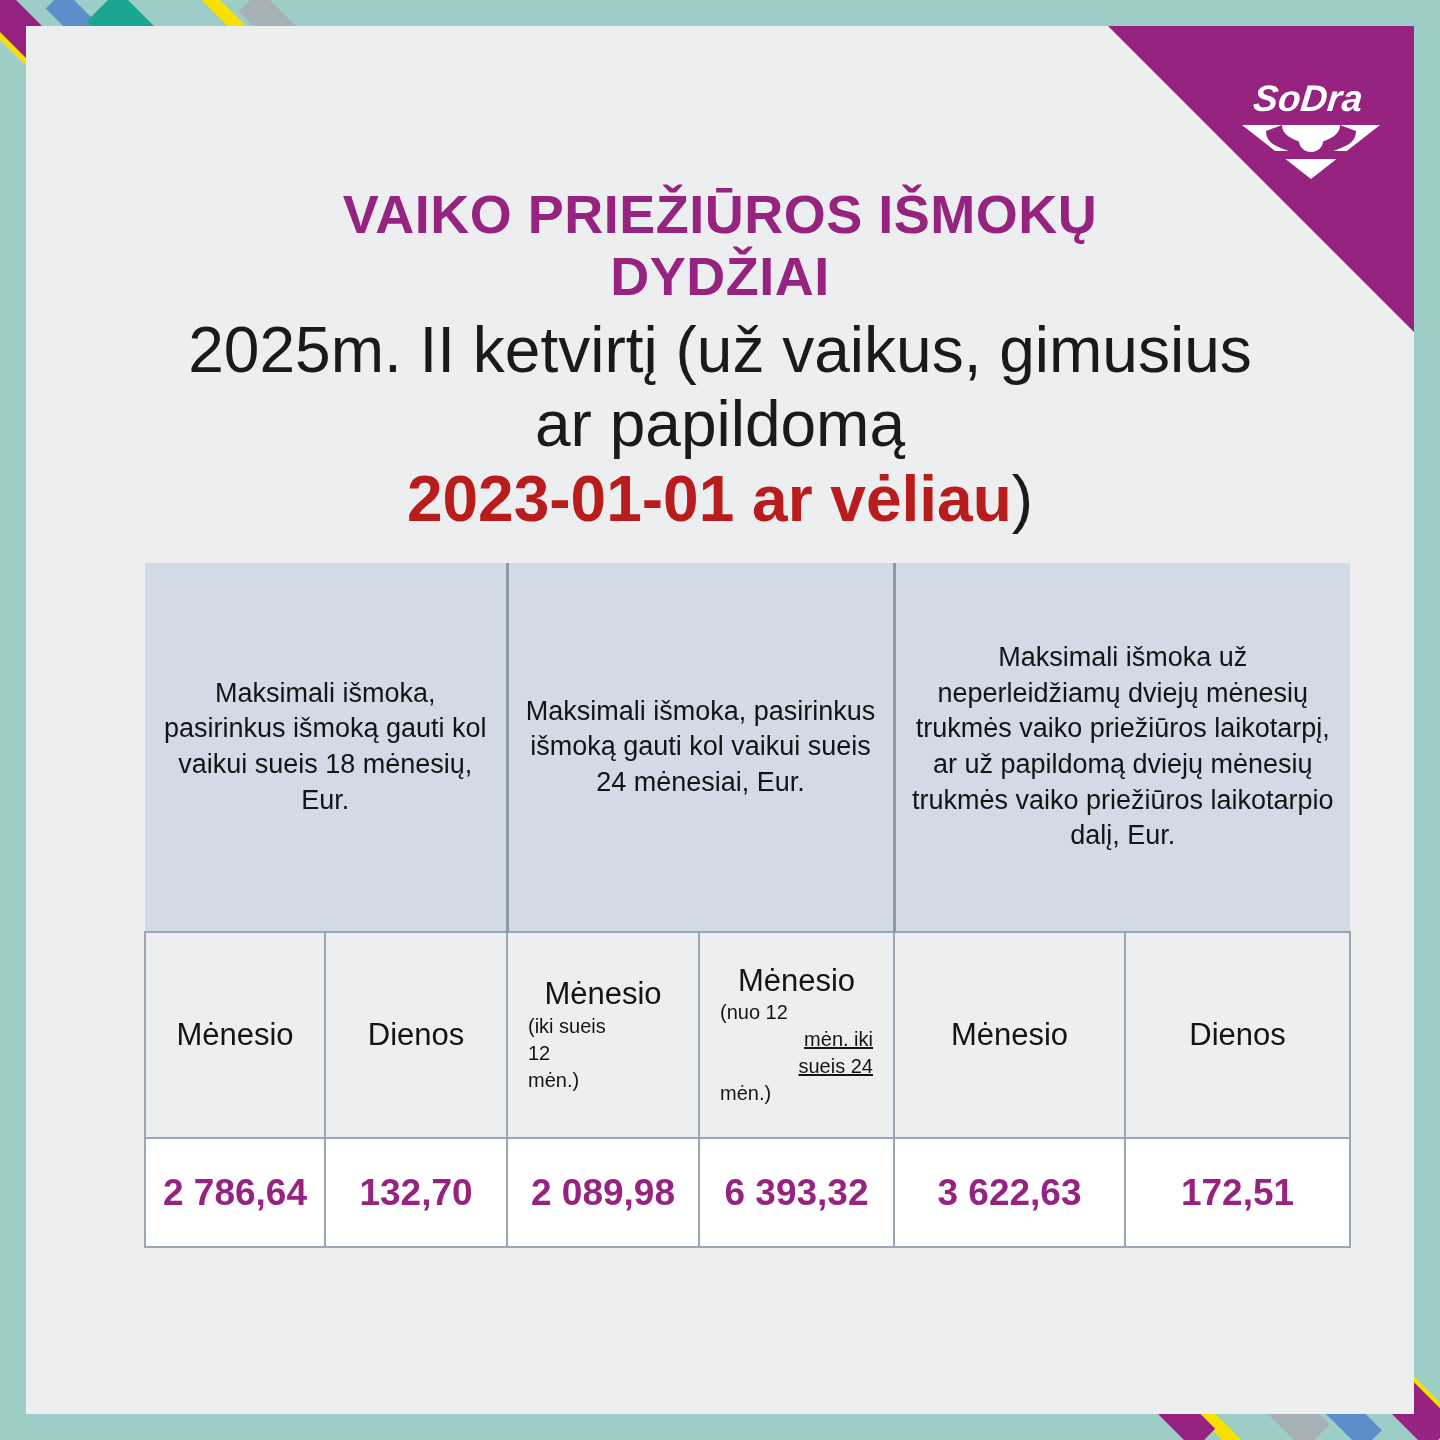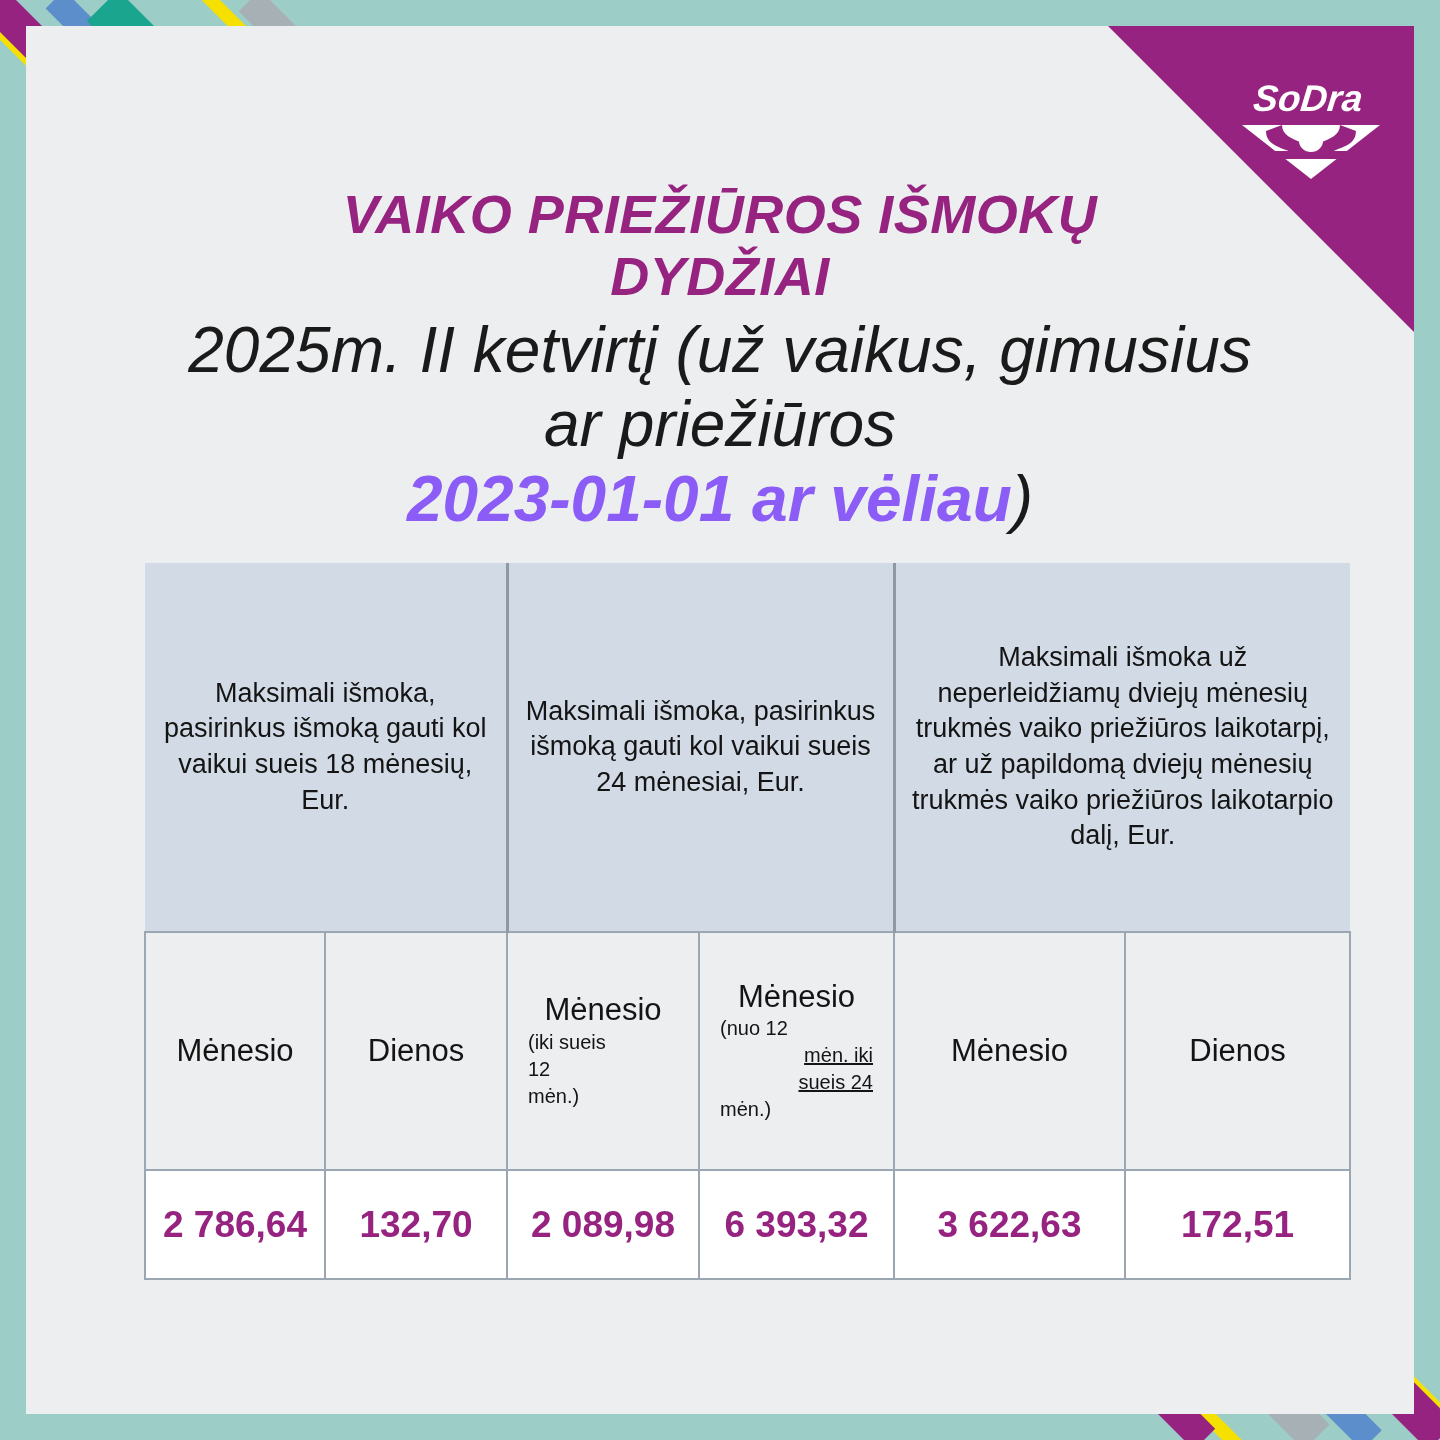--- a/index.html
+++ b/index.html
@@ -77,41 +77,40 @@
   }
 
   
   .titles {
     position: absolute;
     left: 0;
     right: 0;
     top: 158px;
     text-align: center;
     z-index: 2;
-    font-style: italic;
   }
   .title-main {
     color: #96237f;
     font-weight: bold;
     font-size: 54px;
     line-height: 1.14;
     letter-spacing: 0.5px;
     margin: 0 auto;
     width: 900px;
   }
   .title-sub {
     color: #1a1a1a;
     font-size: 64px;
     line-height: 1.16;
     margin: 6px auto 0;
     width: 1080px;
     font-weight: normal;
   }
   .title-sub .hl {
-    color: #8b5cf6;
+    color: #b91c1c;
     font-weight: bold;
   }
 
   
   .table-wrap {
     position: absolute;
     left: 118px;
     top: 537px;
     width: 1205px;
     z-index: 2;
@@ -134,21 +133,21 @@
     line-height: 1.32;
     color: #141414;
     border-right: 3px solid #8d9aa6;
   }
   tr.head-top td:last-child { border-right: none; }
 
   
   tr.head-sub td {
     background: #eceef0;
     height: 196px;
-    padding: 20px 6px;
+    padding: 4px 6px;
     border: 2px solid #9aa7b3;
     color: #141414;
   }
   .sub-main {
     font-size: 31px;
     line-height: 1.1;
     display: block;
   }
   .sub-note {
     font-size: 20px;
@@ -214,21 +213,21 @@
       </svg>
     </div>
 
     <div class="titles">
       <div class="title-main">
         <div>VAIKO PRIEŽIŪROS IŠMOKŲ</div>
         <div>DYDŽIAI</div>
       </div>
       <div class="title-sub">
         <div>2025m. II ketvirtį (už vaikus, gimusius</div>
-        <div>ar priežiūros</div>
+        <div>ar papildomą</div>
         <div>
           <span class="hl">2023-01-01 ar vėliau</span><span>)</span>
         </div>
       </div>
     </div>
 
     <div class="table-wrap">
       <table class="rates">
         <colgroup>
           <col style="width:180px">

